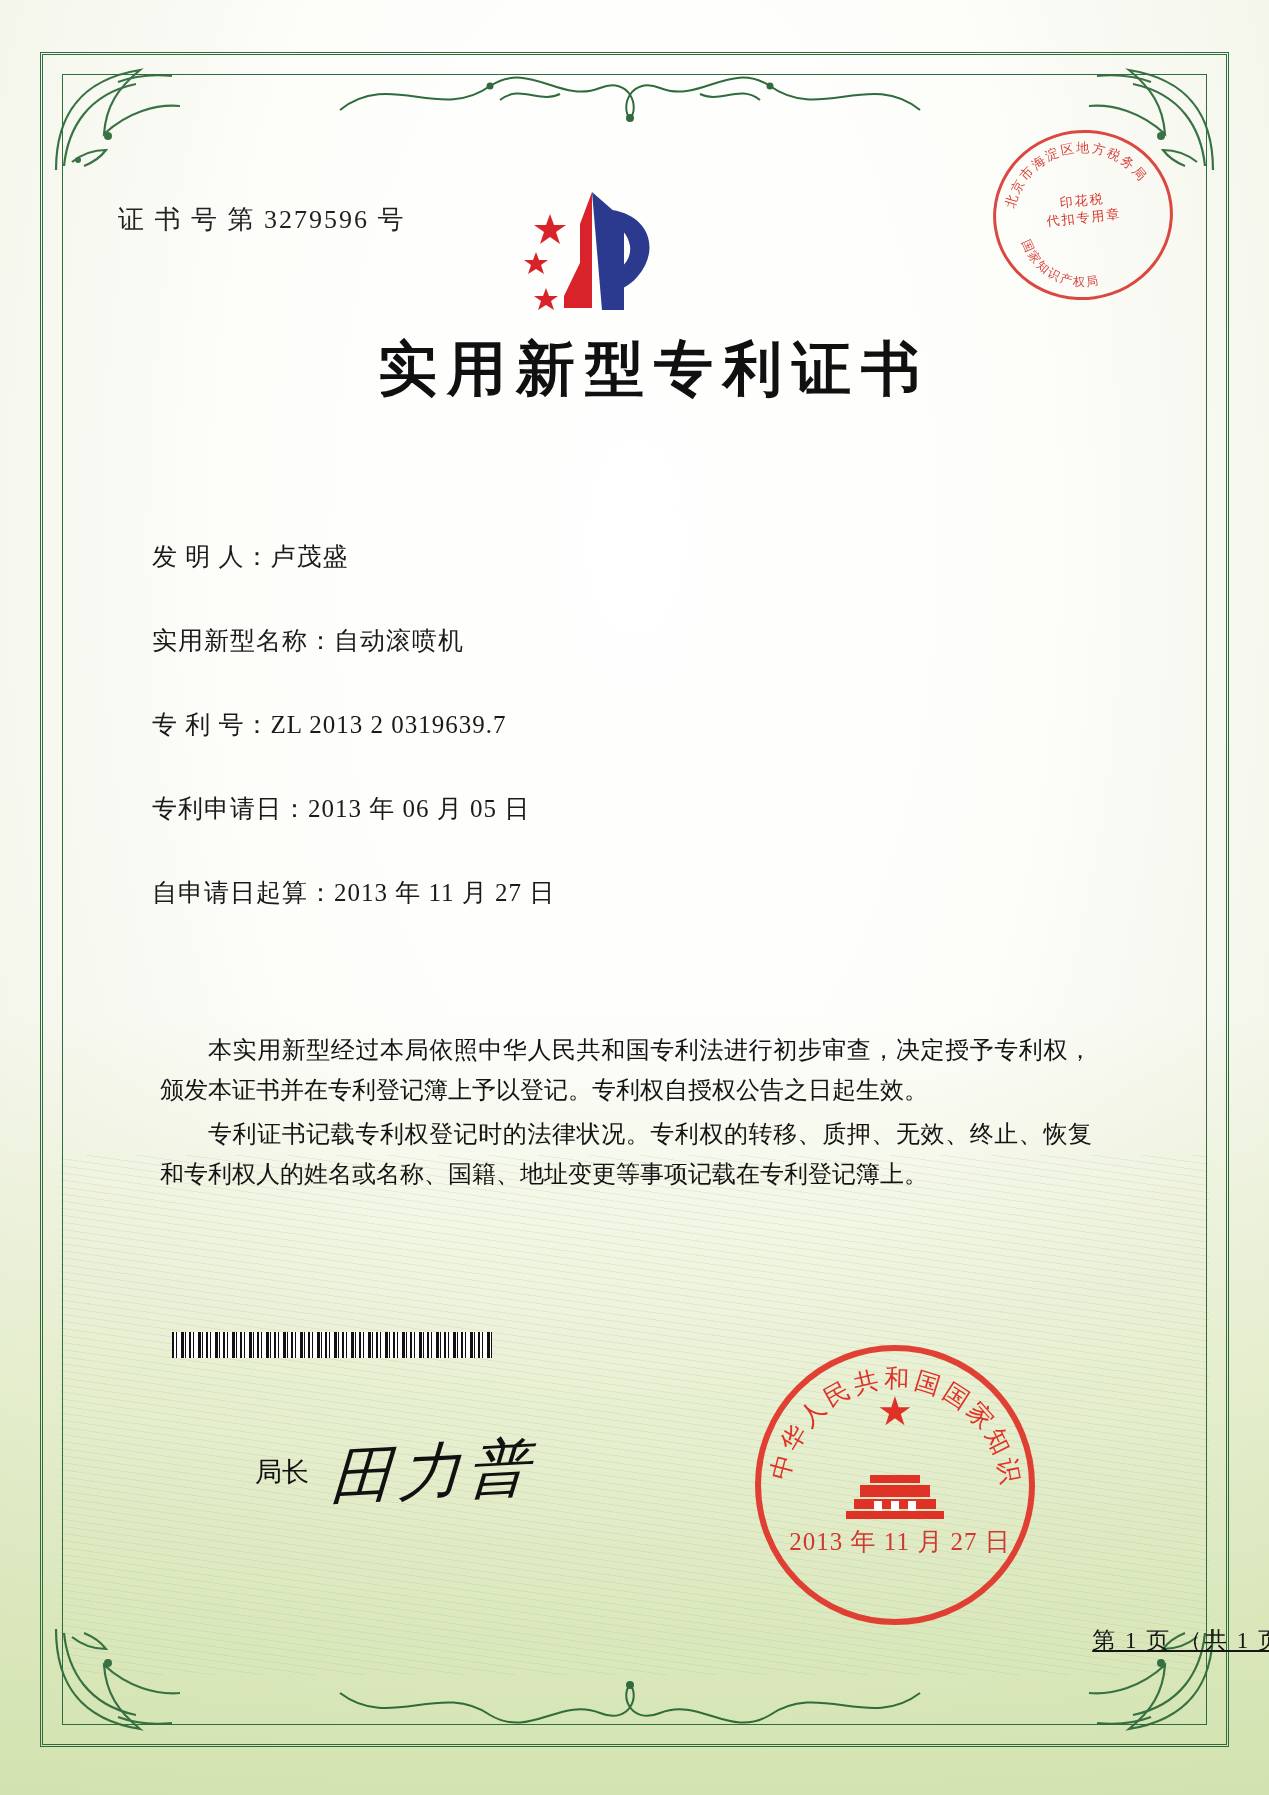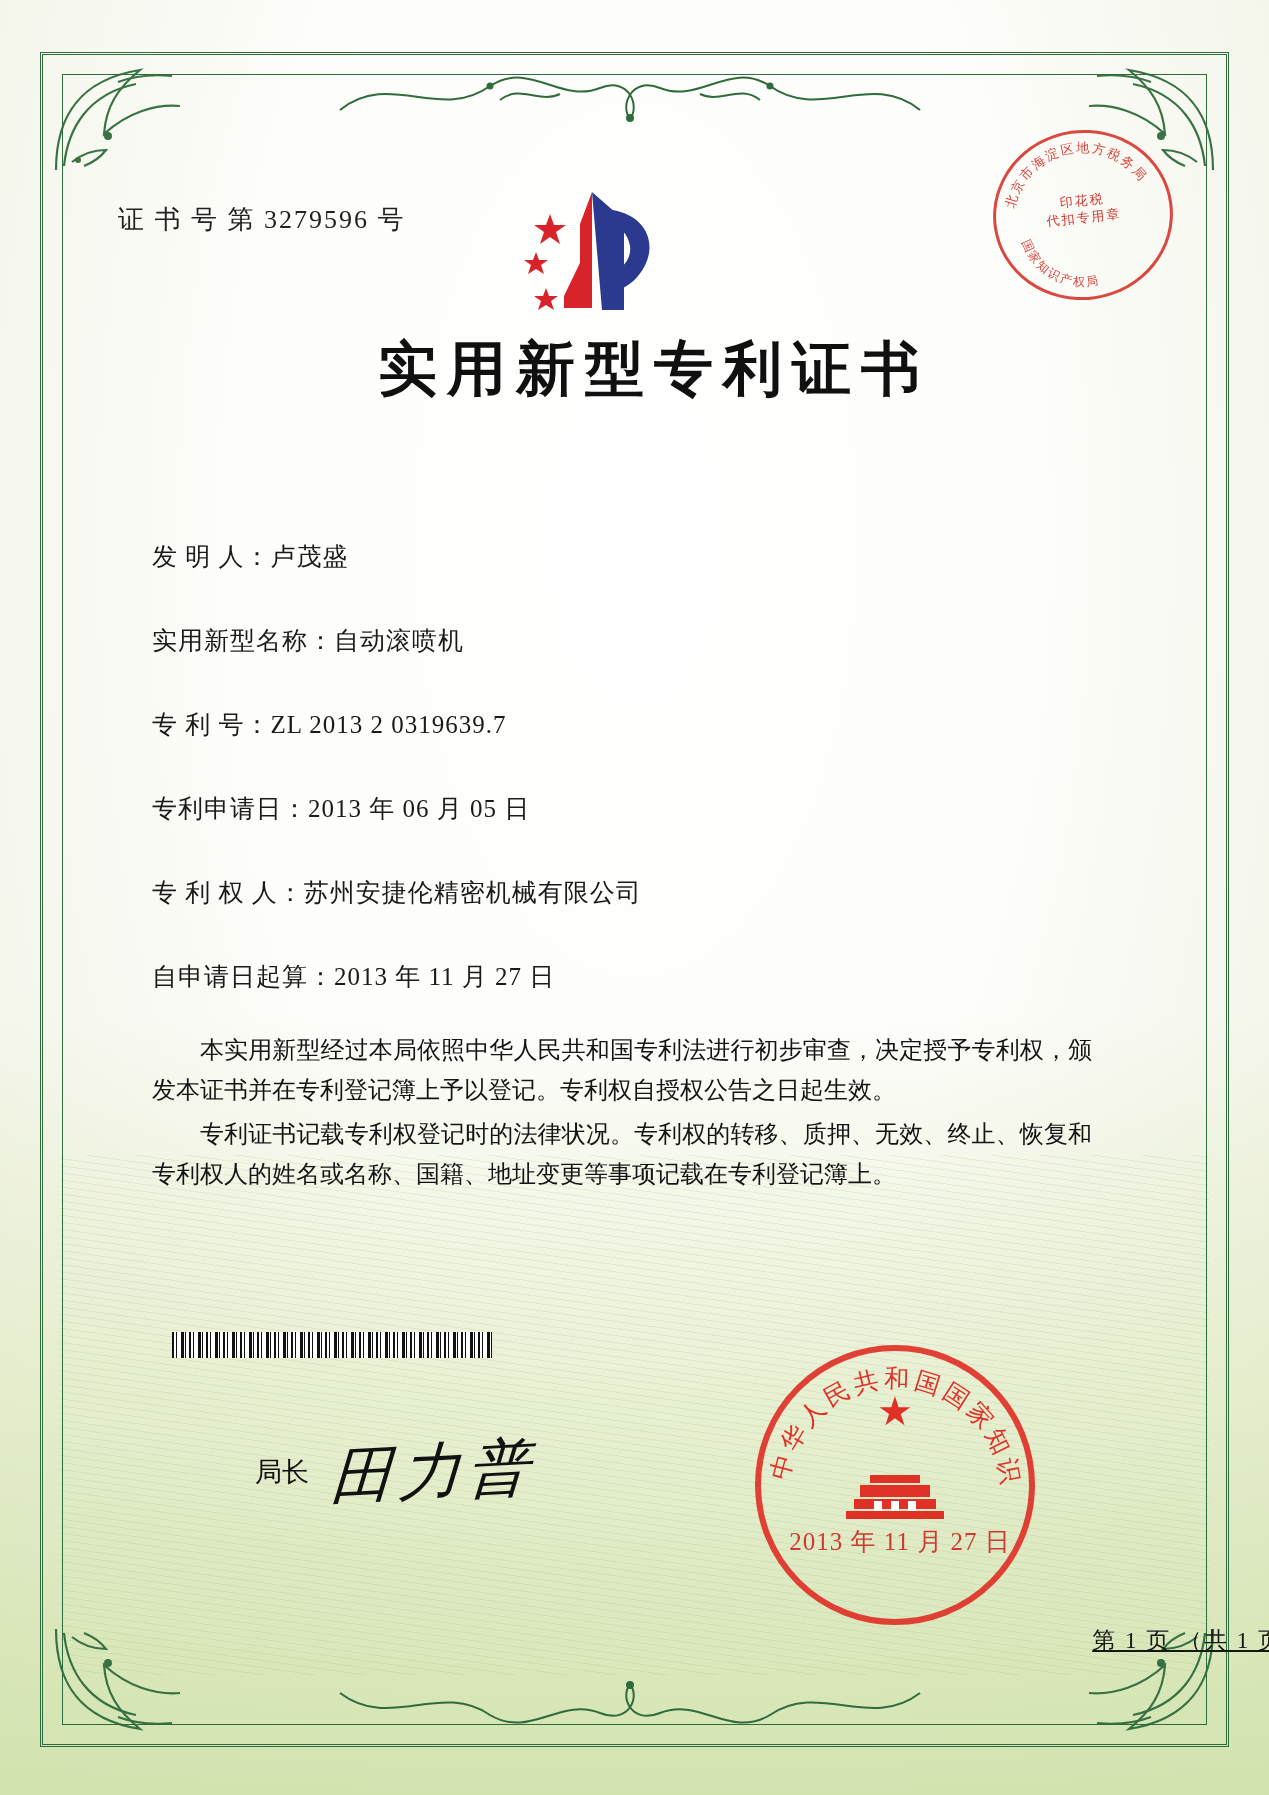--- a/index.html
+++ b/index.html
@@ -81,21 +81,21 @@
     font-size:25px;color:#1a1a1a;margin-bottom:51px;white-space:nowrap;
   }
   .field .lbl{letter-spacing:1px;}
   .field .val{letter-spacing:1px;}
 
   .body-text{
     position:absolute;left:152px;top:1030px;width:940px;
     font-family:"Liberation Serif","DejaVu Serif",serif;
     font-size:24px;line-height:40px;color:#141414;text-align:justify;
   }
-  .body-text p{margin:0 0 4px 0;text-indent:48px;}
+  .body-text p{margin:0 0 4px 8px;text-indent:48px;}
 
   .barcode{
     position:absolute;left:172px;top:1332px;width:320px;height:26px;
     background:repeating-linear-gradient(90deg,
       #111 0px,#111 2px,#fff 2px,#fff 4px,
       #111 4px,#111 5px,#fff 5px,#fff 9px,
       #111 9px,#111 12px,#fff 12px,#fff 13px,
       #111 13px,#111 14px,#fff 14px,#fff 17px);
   }
 
@@ -248,23 +248,20 @@
         <span class="lbl">发  明  人：</span><span class="val">卢茂盛</span>
       </div>
       <div class="field">
         <span class="lbl">实用新型名称：</span><span class="val">自动滚喷机</span>
       </div>
       <div class="field">
         <span class="lbl">专  利  号：</span><span class="val">ZL 2013 2 0319639.7</span>
       </div>
       <div class="field">
         <span class="lbl">专利申请日：</span><span class="val">2013 年 06 月 05 日</span>
-      </div>
-      <div class="field">
-        <span class="lbl">专 利 权 人：</span><span class="val">苏州安捷伦精密机械有限公司</span>
       </div>
       <div class="field">
         <span class="lbl">自申请日起算：</span><span class="val">2013 年 11 月 27 日</span>
       </div>
     </div>
 
     <div class="body-text">
       <p>本实用新型经过本局依照中华人民共和国专利法进行初步审查，决定授予专利权，颁发本证书并在专利登记簿上予以登记。专利权自授权公告之日起生效。</p>
       <p>专利证书记载专利权登记时的法律状况。专利权的转移、质押、无效、终止、恢复和专利权人的姓名或名称、国籍、地址变更等事项记载在专利登记簿上。</p>
     </div>

